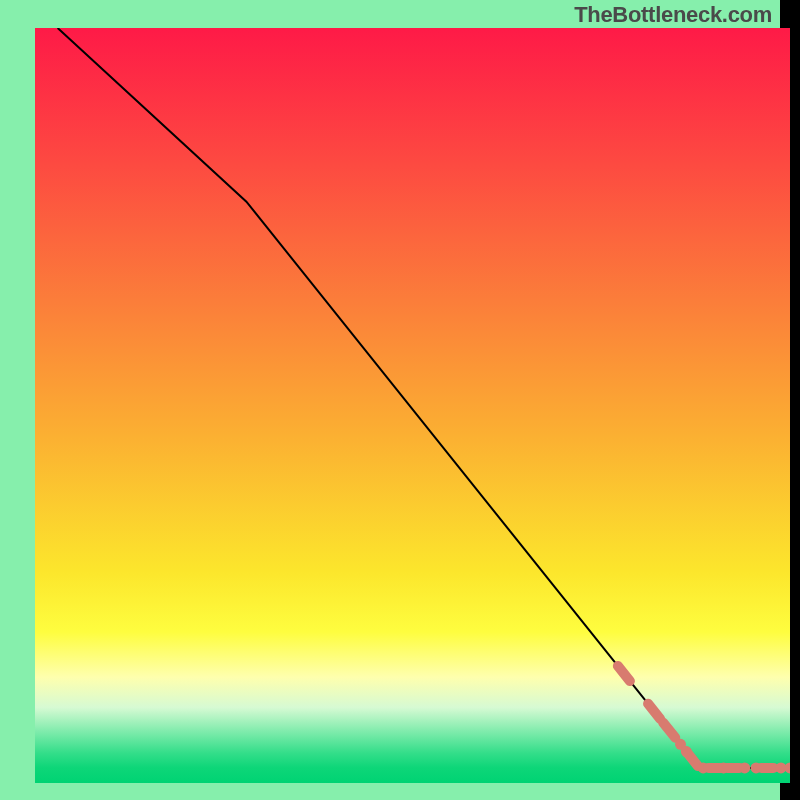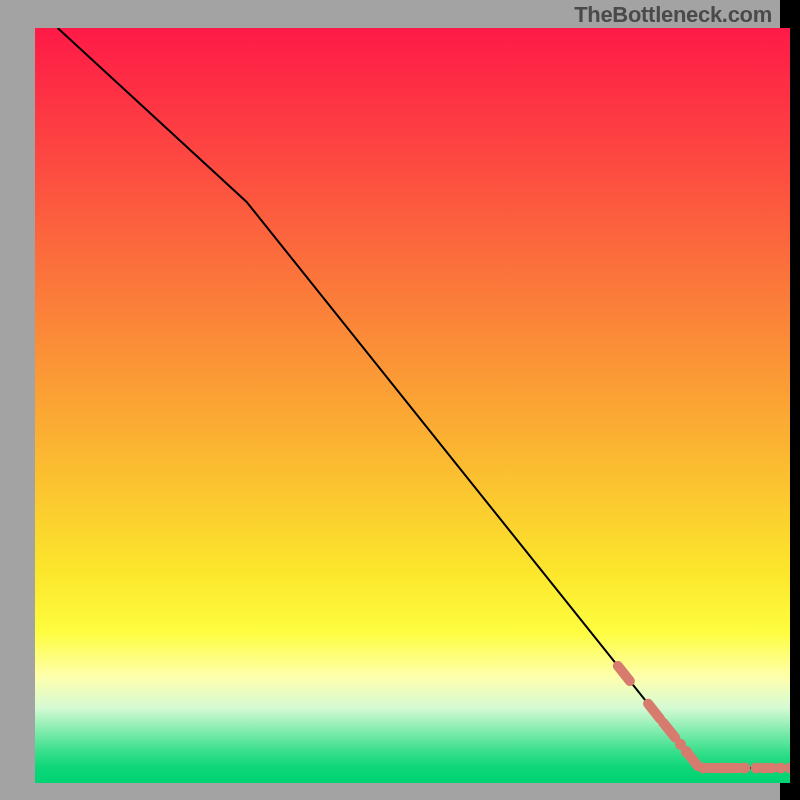--- a/index.html
+++ b/index.html
@@ -8,21 +8,21 @@
     width: 800px;
     height: 800px;
     background: #000;
     font-family: Arial, Helvetica, sans-serif;
     overflow: hidden;
   }
   .frame {
     position: relative;
     width: 780px;
     height: 800px;
-    background: #a3a3a3;
+    background: #86efac;
   }
   .watermark {
     position: absolute;
     top: 2px;
     right: 8px;
     color: #4a4a4a;
     font-size: 22px;
     font-weight: 600;
     letter-spacing: -0.3px;
     z-index: 10;

